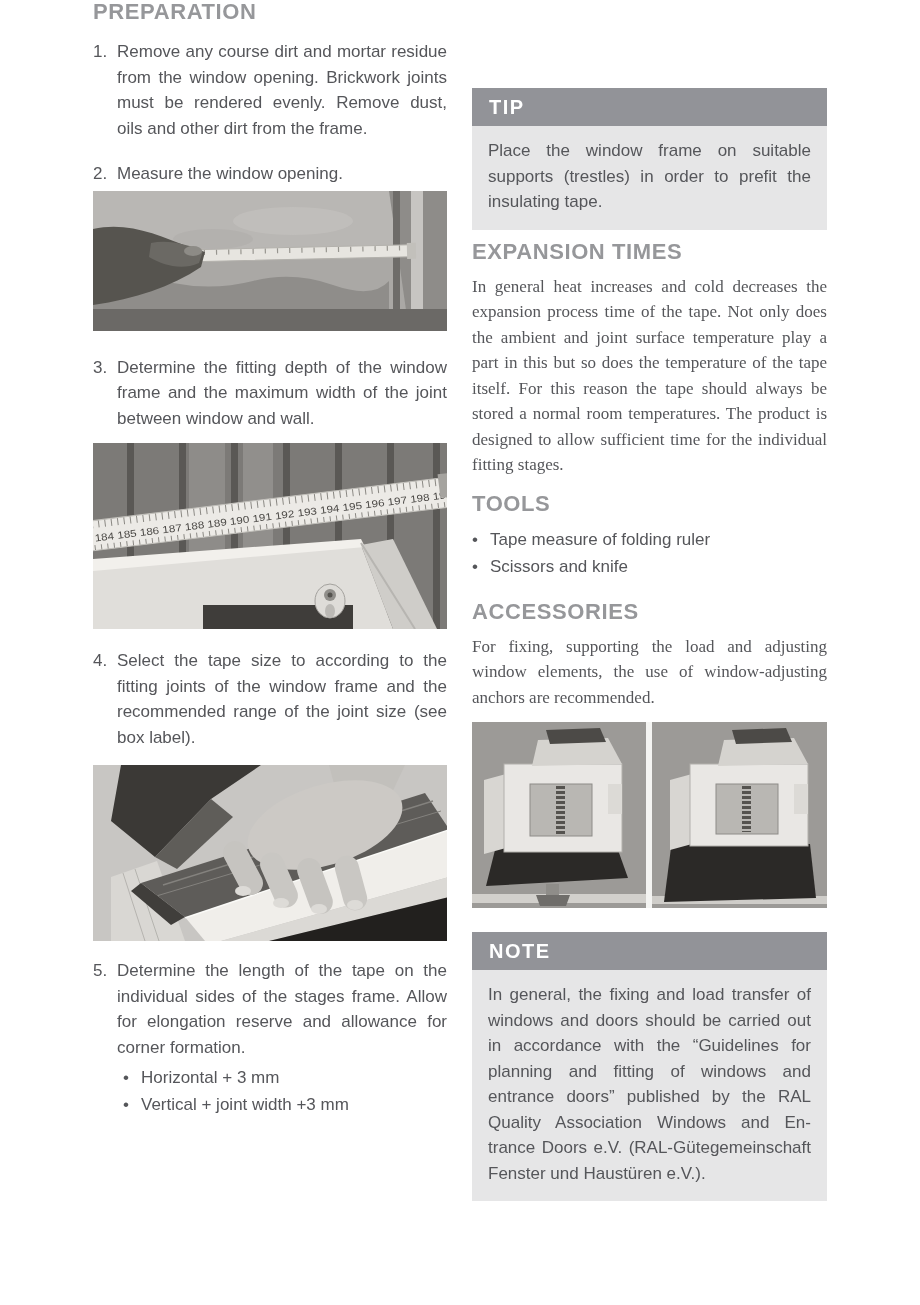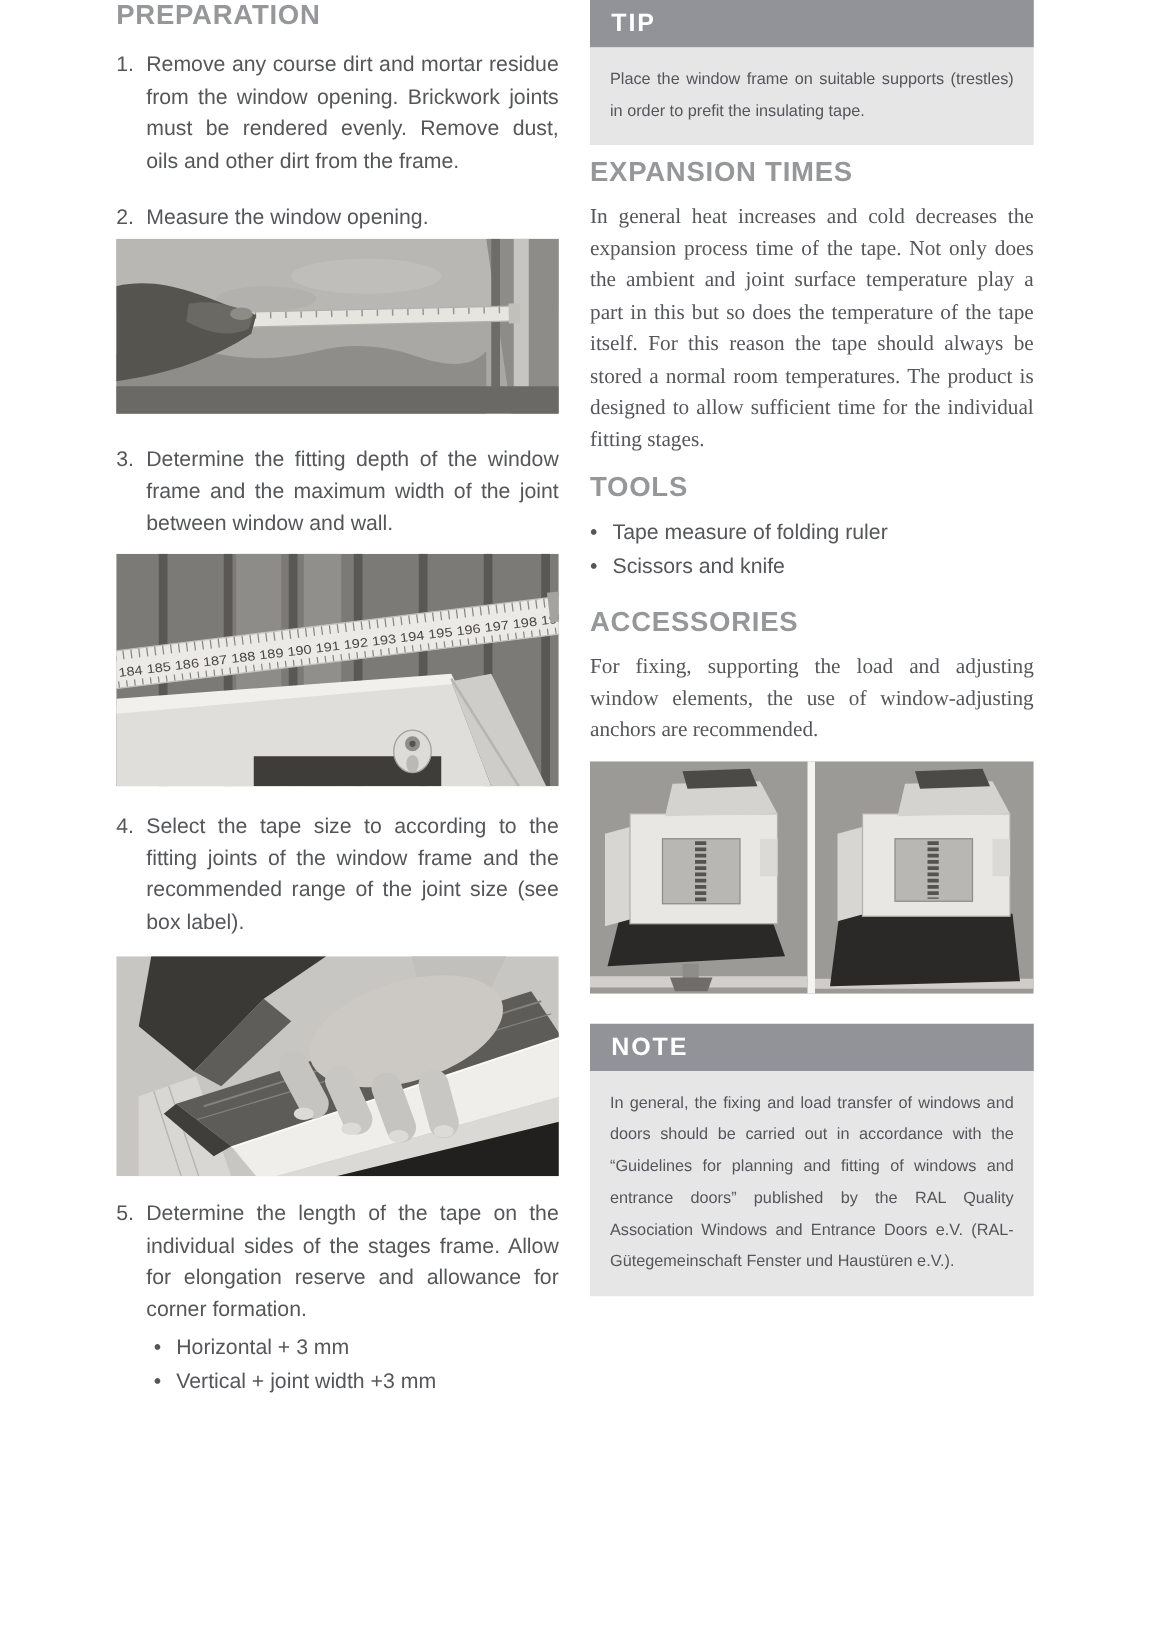--- a/index.html
+++ b/index.html
@@ -11,21 +11,21 @@
   .h-sec{font-size:22px;font-weight:700;color:#96979a;letter-spacing:.6px;line-height:24px;}
   .step{position:relative;padding-left:24px;font-size:17px;line-height:25.5px;text-align:justify;
         hyphens:manual;-webkit-hyphens:manual;}
   .step-num{position:absolute;left:0;top:0;}
   .blist{margin:4px 0 0 6px;}
   .bullet{position:relative;padding-left:18px;line-height:27px;font-size:17px;text-align:left;}
   .bdot{position:absolute;left:0;}
   .para{font-size:17px;line-height:25.5px;text-align:justify;hyphens:manual;font-family:Liberation Serif, serif;-webkit-hyphens:manual;}
   .box-header{height:38px;line-height:38px;background:#929398;color:#ffffff;font-size:20px;
               font-weight:700;letter-spacing:1.5px;padding-left:17px;}
-  .box-body{background:#e6e6e7;padding:12px 16px 15px;font-size:13px;line-height:25.5px;
+  .box-body{background:#e6e6e7;padding:12px 16px 15px;font-size:17px;line-height:25.5px;
             text-align:justify;hyphens:manual;-webkit-hyphens:manual;}
   svg.photo{display:block;}
 </style>
 </head>
 <body>
 
 <div class="page">
 
   <div class="col col-left">
 
@@ -141,21 +141,21 @@
           <span class="bdot">•</span>
           <span>Vertical + joint width +3 mm</span>
         </div>
       </div>
     </div>
 
   </div>
 
   <div class="col col-right">
 
-    <div style="">
+    <div style="margin-top:88px">
       <div class="box-header">TIP</div>
       <div class="box-body">Place the window frame on suitable supports (trestles) in order to prefit the insulating tape.</div>
     </div>
 
     <div class="h-sec" style="margin-top:10px">EXPANSION TIMES</div>
     <div class="para" style="margin-top:10px">In general heat increases and cold de­creases the expansion process time of the tape. Not only does the ambient and joint surface temperature play a part in this but so does the temperature of the tape itself. For this reason the tape should always be stored a normal room temperatures. The product is designed to allow sufficient time for the individual fitting stages.</div>
 
     <div class="h-sec" style="margin-top:14px">TOOLS</div>
     <div style="margin-top:10px">
       <div class="bullet">

